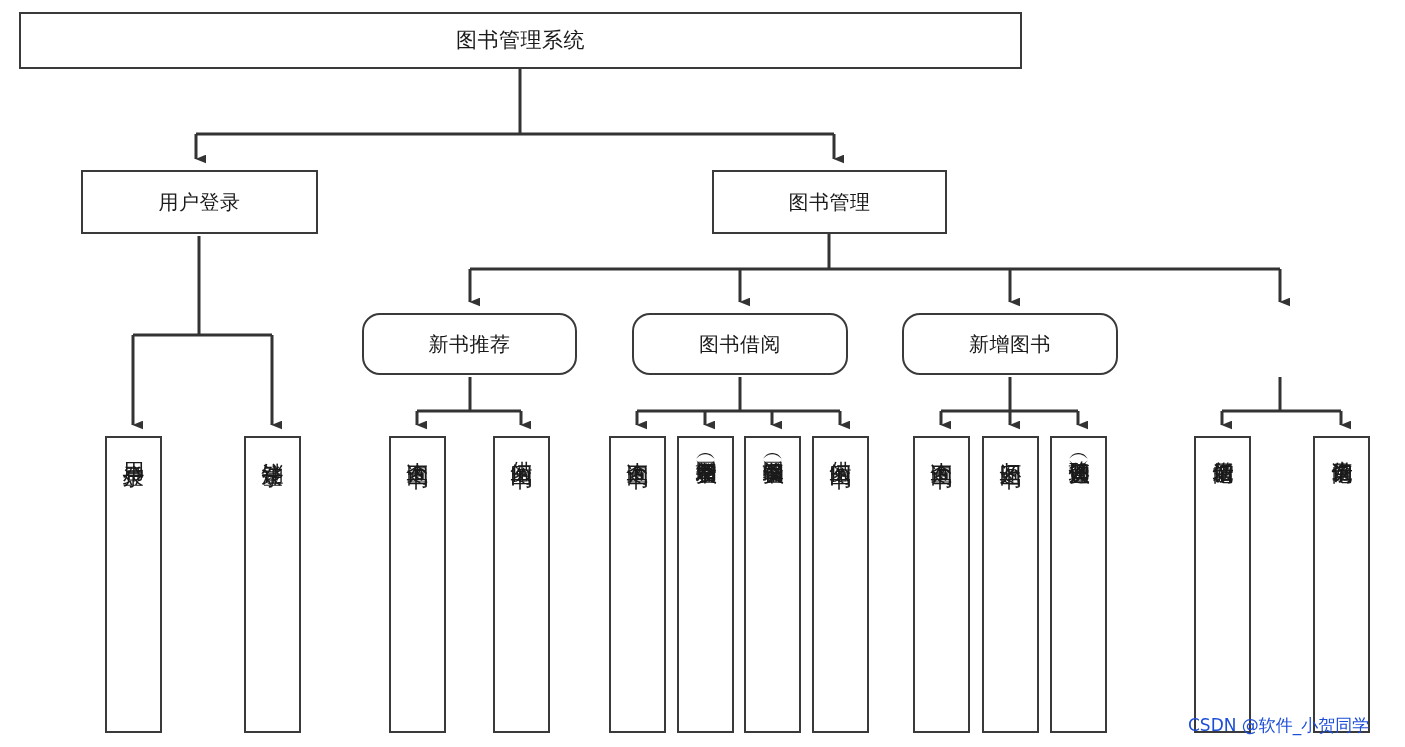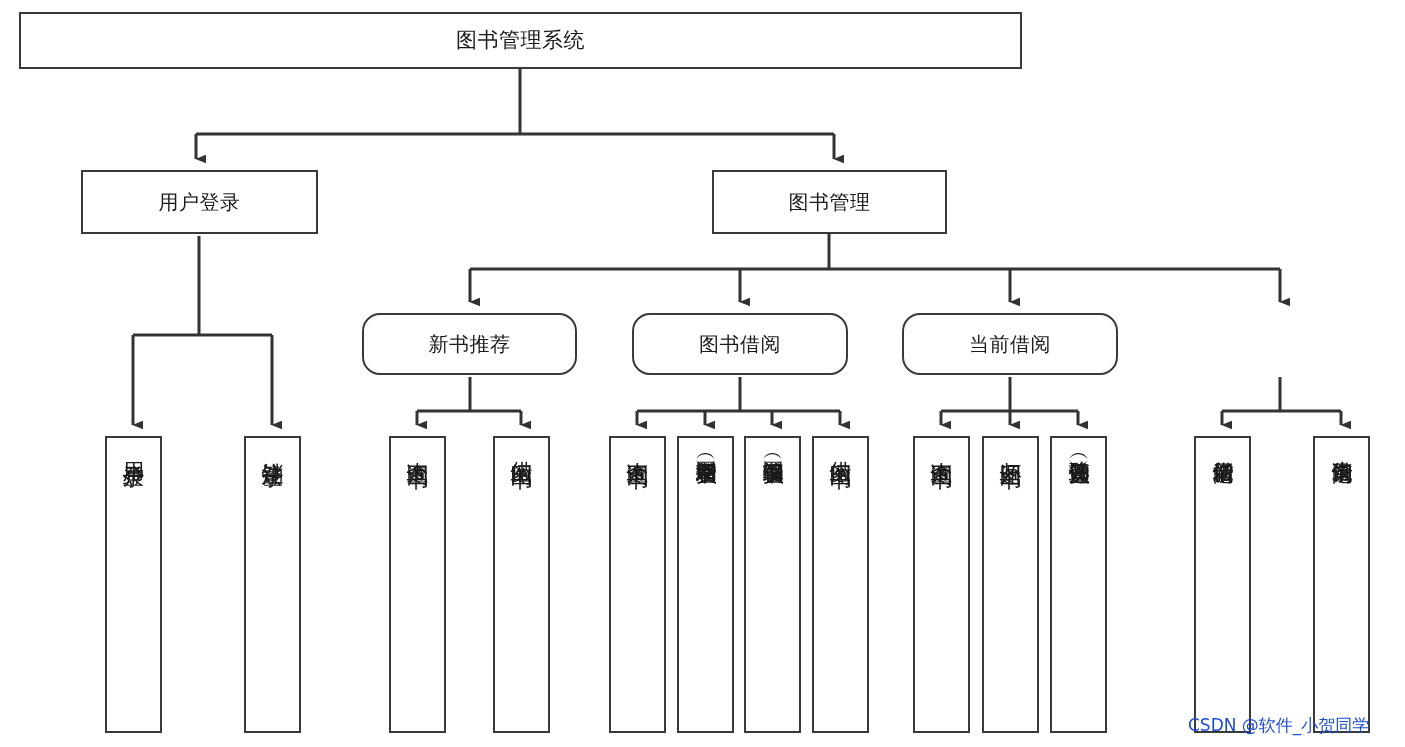--- a/index.html
+++ b/index.html
@@ -173,21 +173,21 @@
     <span class="label">图书管理</span>
   </div>
 
   <div class="node node-l2" style="left:362px; width:215px;">
     <span class="label">新书推荐</span>
   </div>
   <div class="node node-l2" style="left:632px; width:216px;">
     <span class="label">图书借阅</span>
   </div>
   <div class="node node-l2" style="left:902px; width:216px;">
-    <span class="label">当前借阅</span>
+    <span class="label">新增图书</span>
   </div>
 
   <div class="node node-leaf" style="left:105px; width:57px;">
     <span class="label">用户登录</span>
   </div>
   <div class="node node-leaf" style="left:244px; width:57px;">
     <span class="label">注销登录</span>
   </div>
 
   <div class="node node-leaf" style="left:389px; width:57px;">

